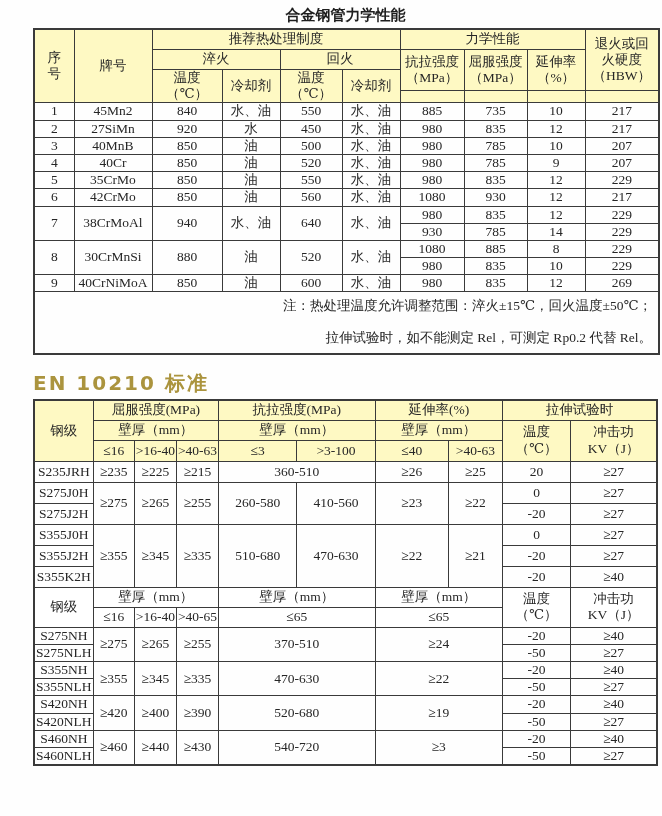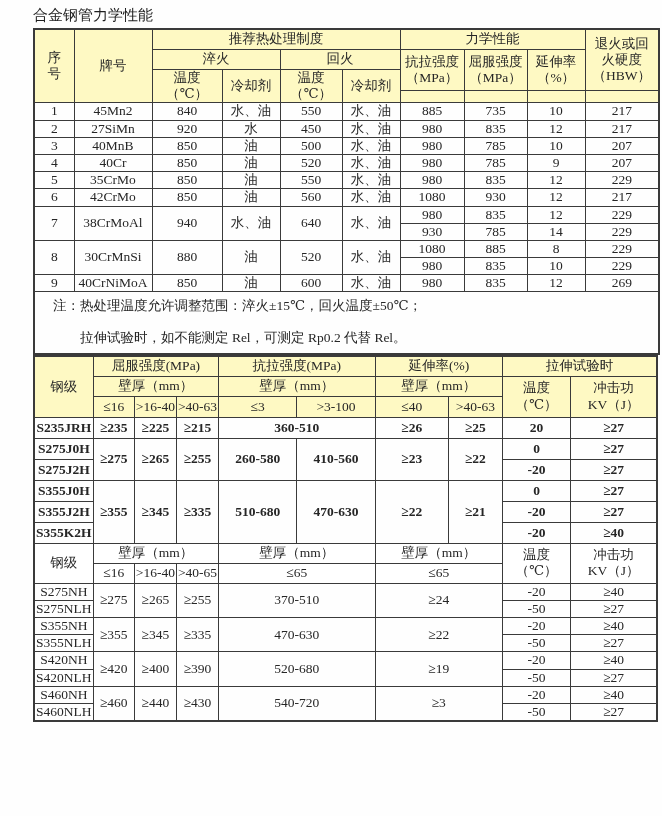--- a/index.html
+++ b/index.html
@@ -8,44 +8,44 @@
     font-family:"Liberation Serif","DejaVu Serif",serif;
     color:#262626;
   }
   .page{padding:5px 0 0 33px;}
   .section-title{
     font-family:"DejaVu Sans","Liberation Sans",sans-serif;
     color:#ab943e;font-size:20px;font-weight:bold;letter-spacing:2px;
     margin:3px 0 2px 0;
   }
   .caption{
-    width:625px;text-align:left;font-weight:normal;font-size:15px;
+    width:625px;text-align:center;font-weight:bold;font-size:15px;
     margin:1px 0 3px 0;color:#1e1e1e;
   }
   table{border-collapse:collapse;width:625px;table-layout:fixed;
         border:2px solid #3a3a3a;}
   td{
     border:1px solid #3a3a3a;text-align:center;vertical-align:middle;
     font-size:13.5px;padding:0 1px;line-height:1.2;
     white-space:pre-line;overflow:hidden;
   }
   .hd{background:#fef9c3;}
   .t1 tr.hra td{height:19px;}
   .t1 tr.hrb td{height:19px;}
   .t1 tr.hrc td{height:28px;}
   .t1 tr.hrd td{height:11px;}
   .t1 tr.dr td{height:16px;}
   .t1 td.note{
-    text-align:left;padding:3px 6px 4px 18px;height:auto;line-height:1.6;
+    text-align:right;padding:3px 6px 4px 5px;height:auto;line-height:1.6;
     font-size:13.5px;white-space:normal;
   }
   .t1 .note .l2{padding-left:27px;margin-top:10px;}
   .t2 tr.hr td{height:19px;}
   .t2 tr.hrc td{height:20px;}
-  .t2 tr.ur td{height:20px;font-weight:bold;}
+  .t2 tr.ur td{height:20px;}
   .t2 tr.mh td{height:19px;background:#ffffff;}
   .t2 tr.lr td{height:16px;}
   .mt{margin-top:15px;}
 </style>
 </head>
 <body>
 
 <div class="page">
 
   <div class="caption">合金钢管力学性能</div>
@@ -221,20 +221,21 @@
     </tr>
     <tr>
       <td class="note" colspan="10">
         <div class="l1">注：热处理温度允许调整范围：淬火±15℃，回火温度±50℃；</div>
         <div class="l2">拉伸试验时，如不能测定 Rel，可测定 Rp0.2 代替 Rel。</div>
       </td>
     </tr>
   </tbody>
     </table>
 
+  <div class="section-title mt">EN 10210 标准</div>
 
   <table class="t2">
     <colgroup>
       <col style="width:59px">
         <col style="width:41px">
         <col style="width:42px">
       <col style="width:42px">
         <col style="width:78px">
         <col style="width:78px">
       <col style="width:73px">

